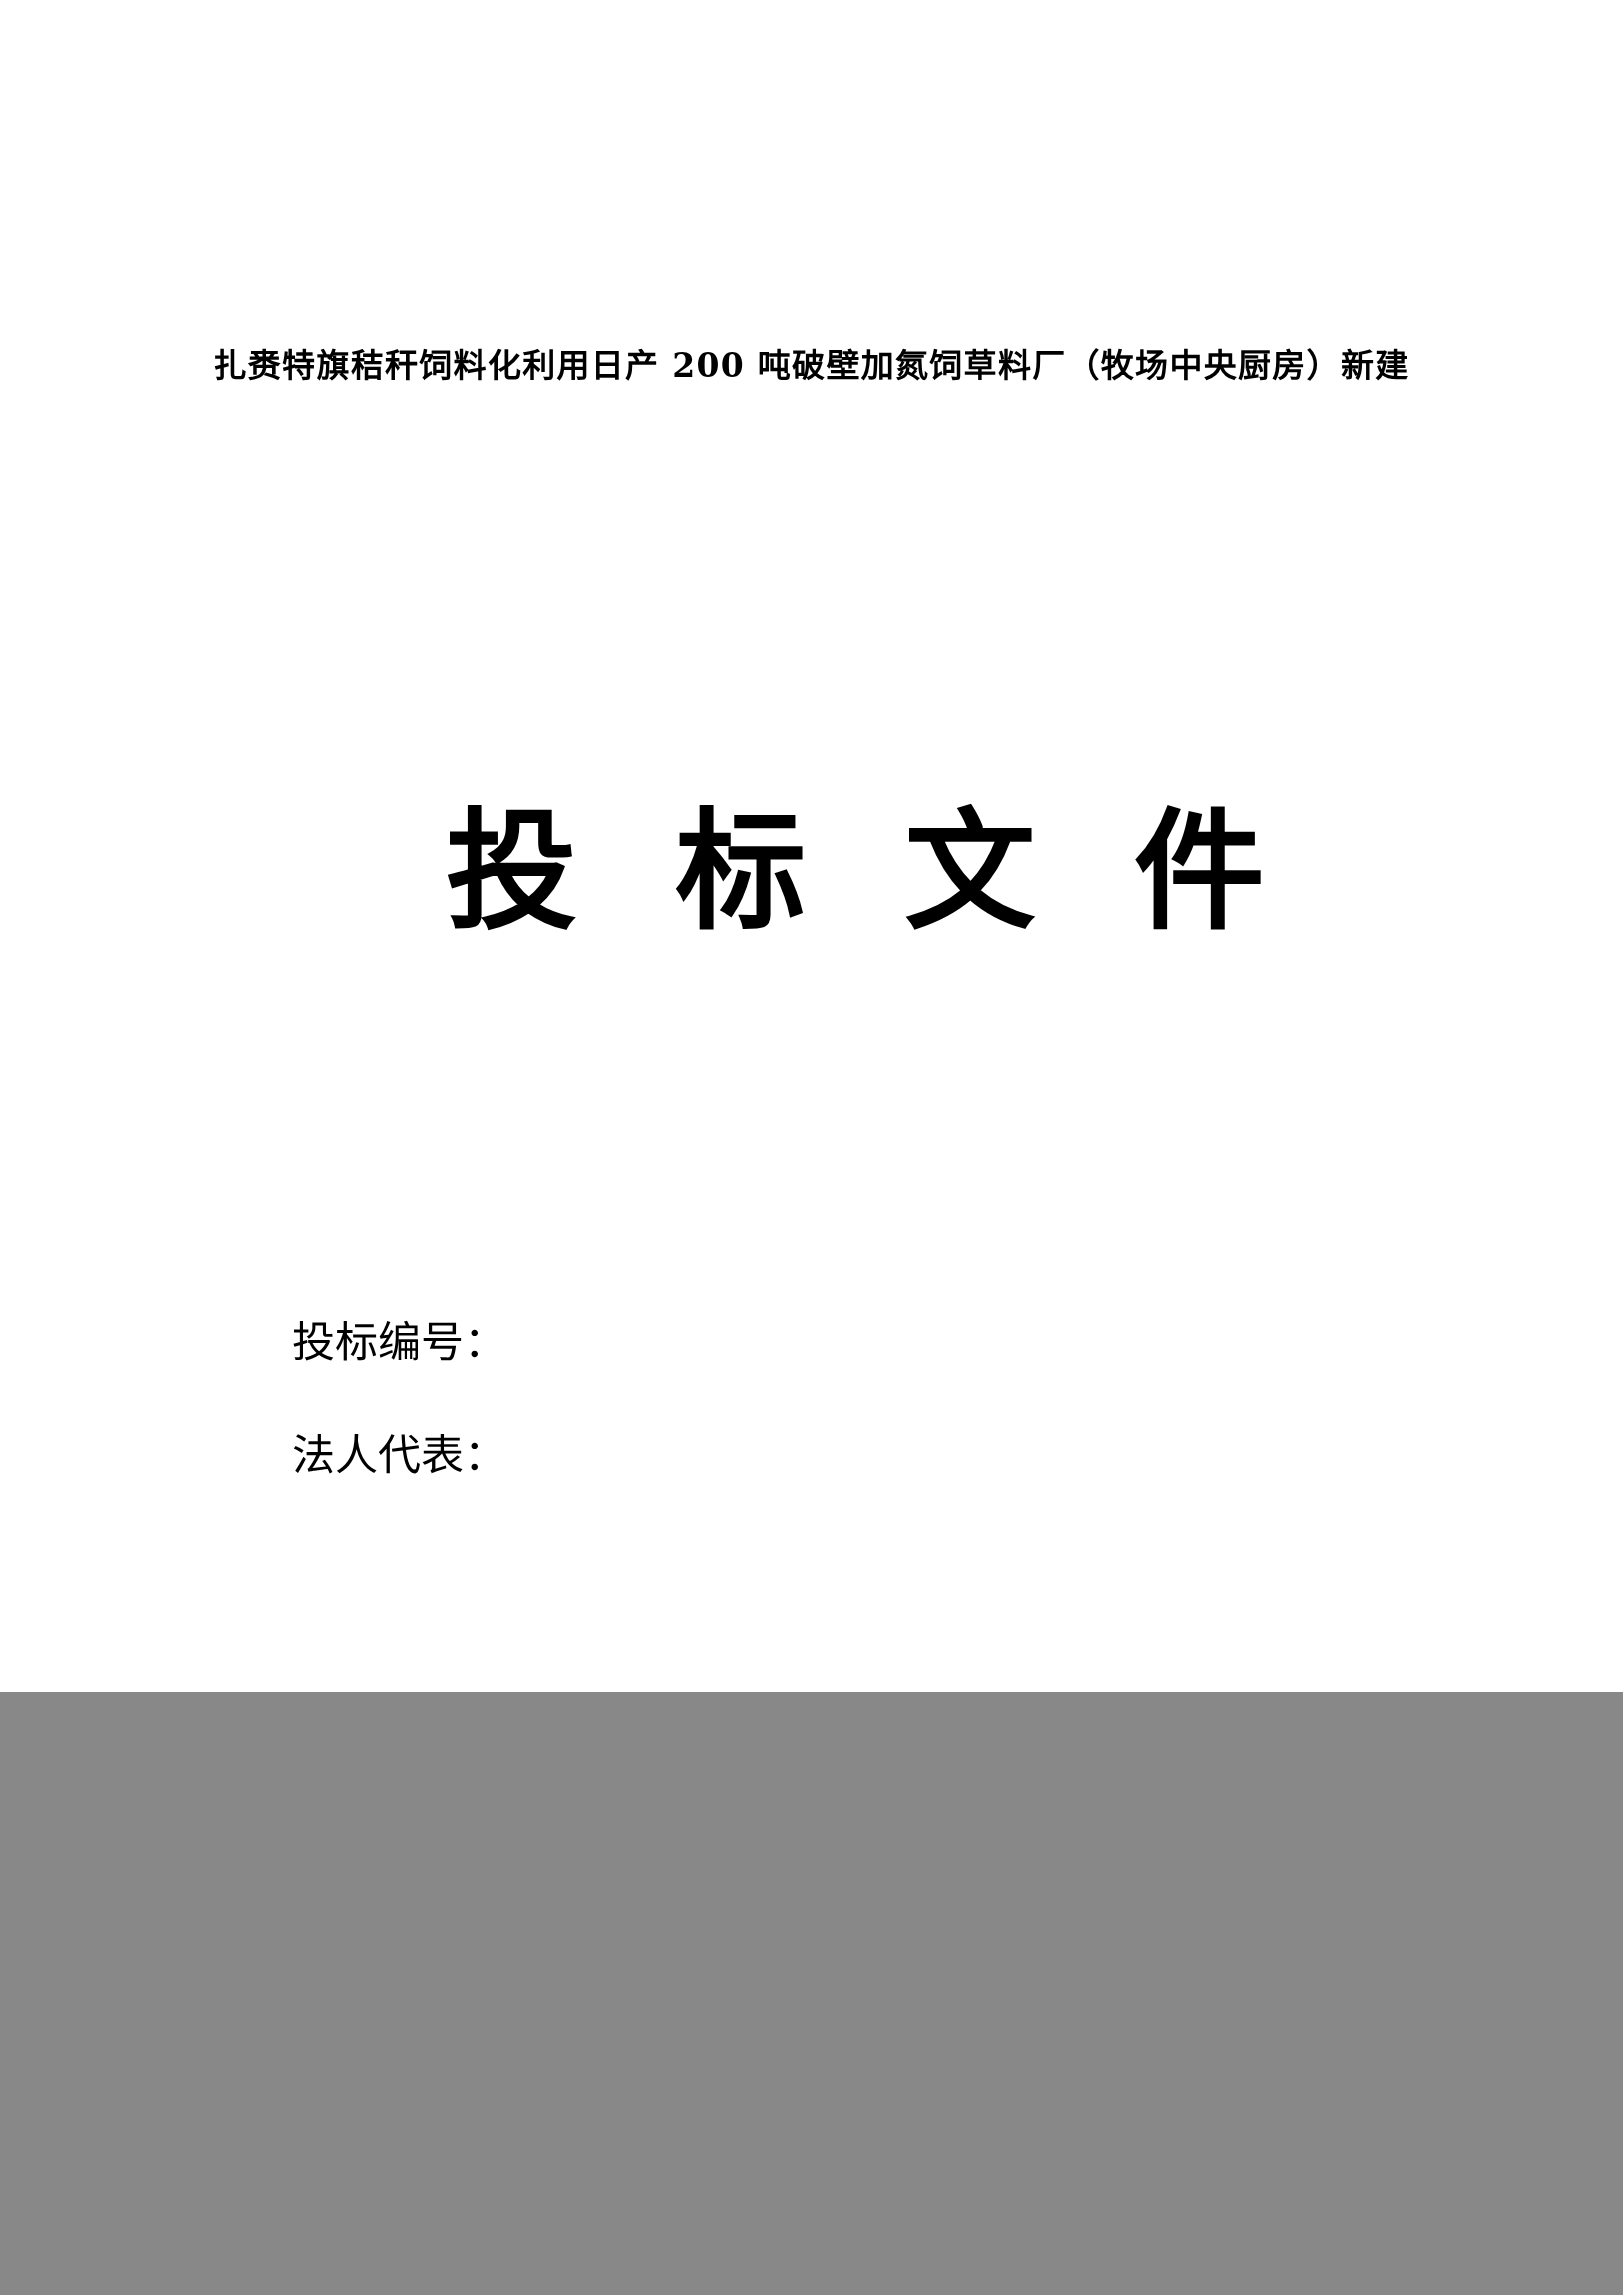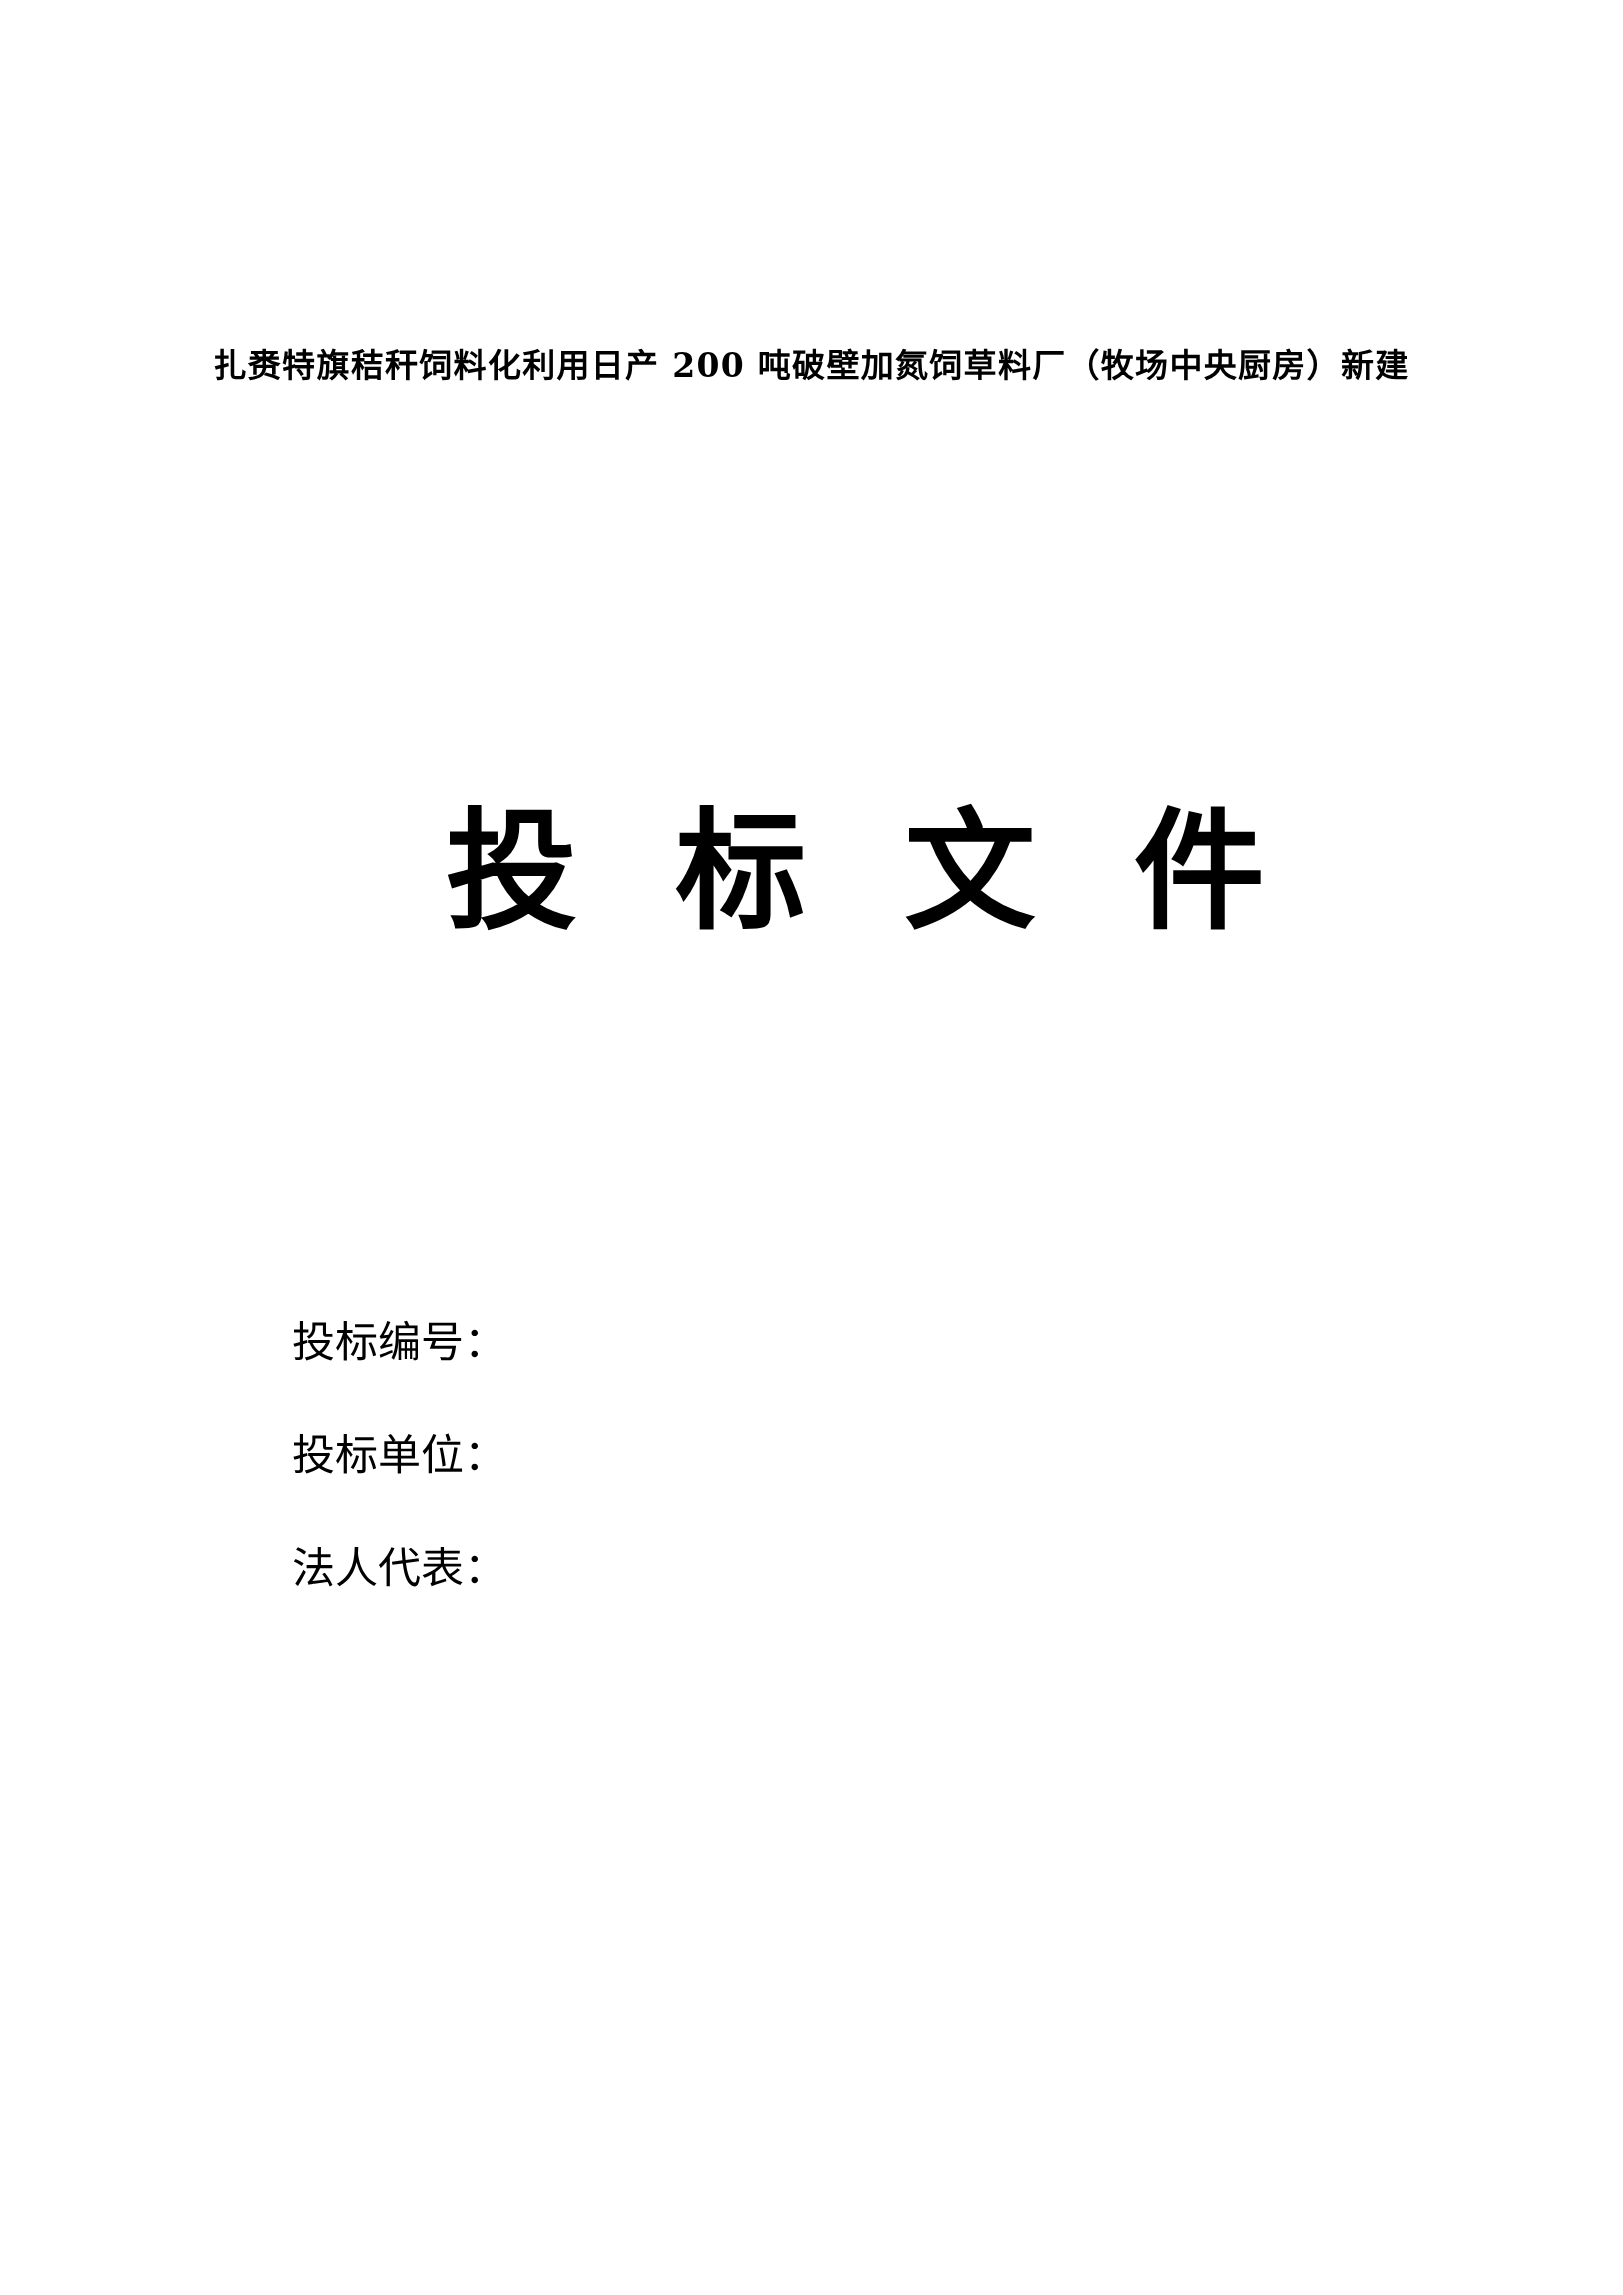--- a/index.html
+++ b/index.html
@@ -4,21 +4,21 @@
 <title>投标文件</title>
 <style>
   html, body {
     margin: 0;
     padding: 0;
     background: #888;
   }
   .page {
     position: relative;
     width: 1623px;
-    height: 2295px;
+    height: 1692px;
     margin: 0 auto;
     background: #ffffff;
     color: #000000;
     font-family: "DejaVu Serif", "Liberation Serif", serif;
     overflow: hidden;
   }
 
   
   .project-title {
     position: absolute;
@@ -76,21 +76,18 @@
     <div>扎赉特旗秸秆饲料化利用日产 200 吨破壁加氮饲草料厂（牧场中央厨房）新建</div>
   </div>
 
   <h1 class="doc-title">投标文件</h1>
 
   <div class="fields">
     <div class="field">
       <span class="field-label">投标编号：</span><span class="field-value"></span>
     </div>
     <div class="field">
-      <span class="field-label">投标单位：</span><span class="field-value"></span>
-    </div>
-    <div class="field">
       <span class="field-label">法人代表：</span><span class="field-value"></span>
     </div>
   </div>
 
 </div>
 
 
 </body></html>

